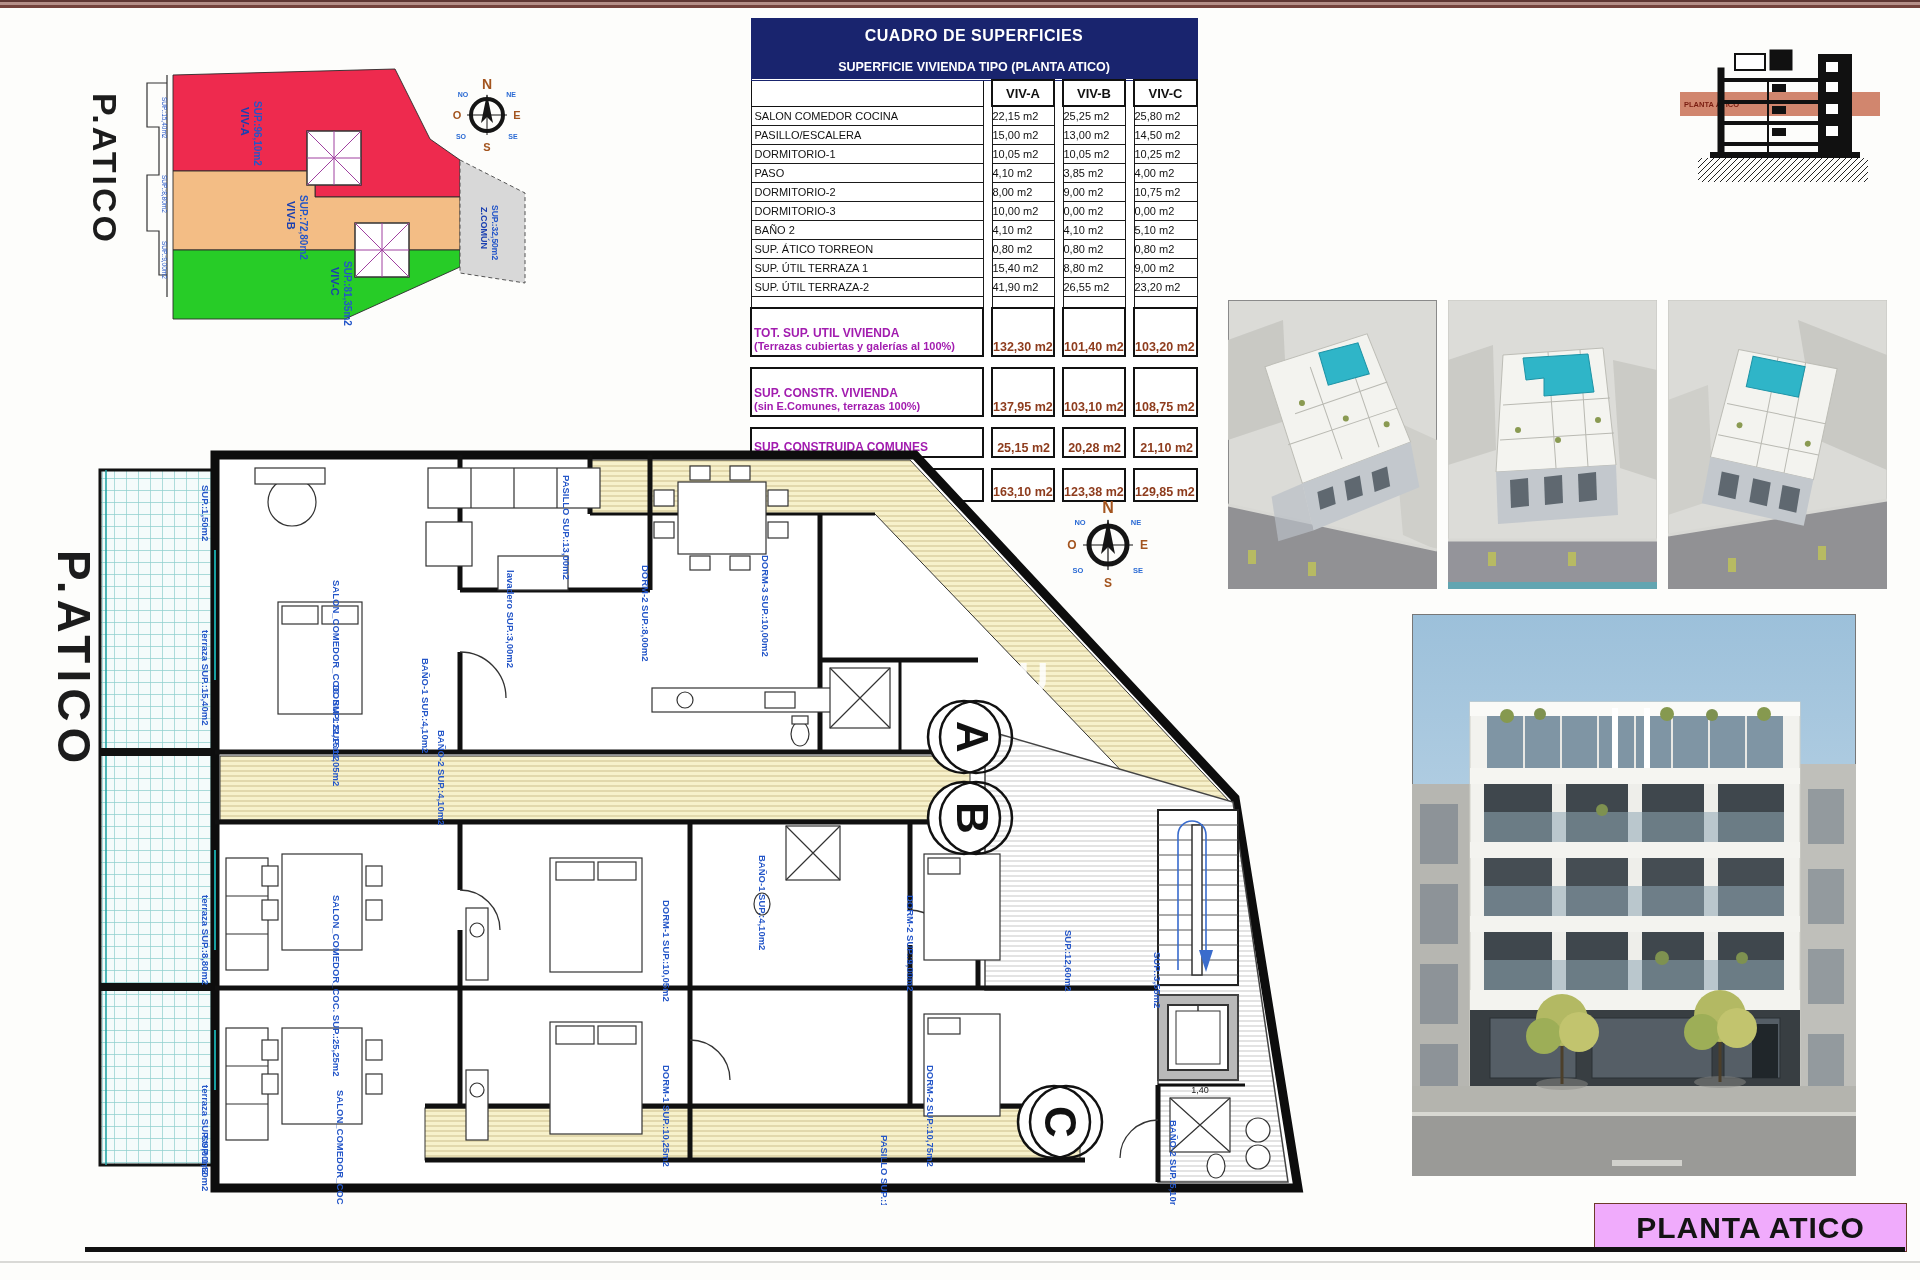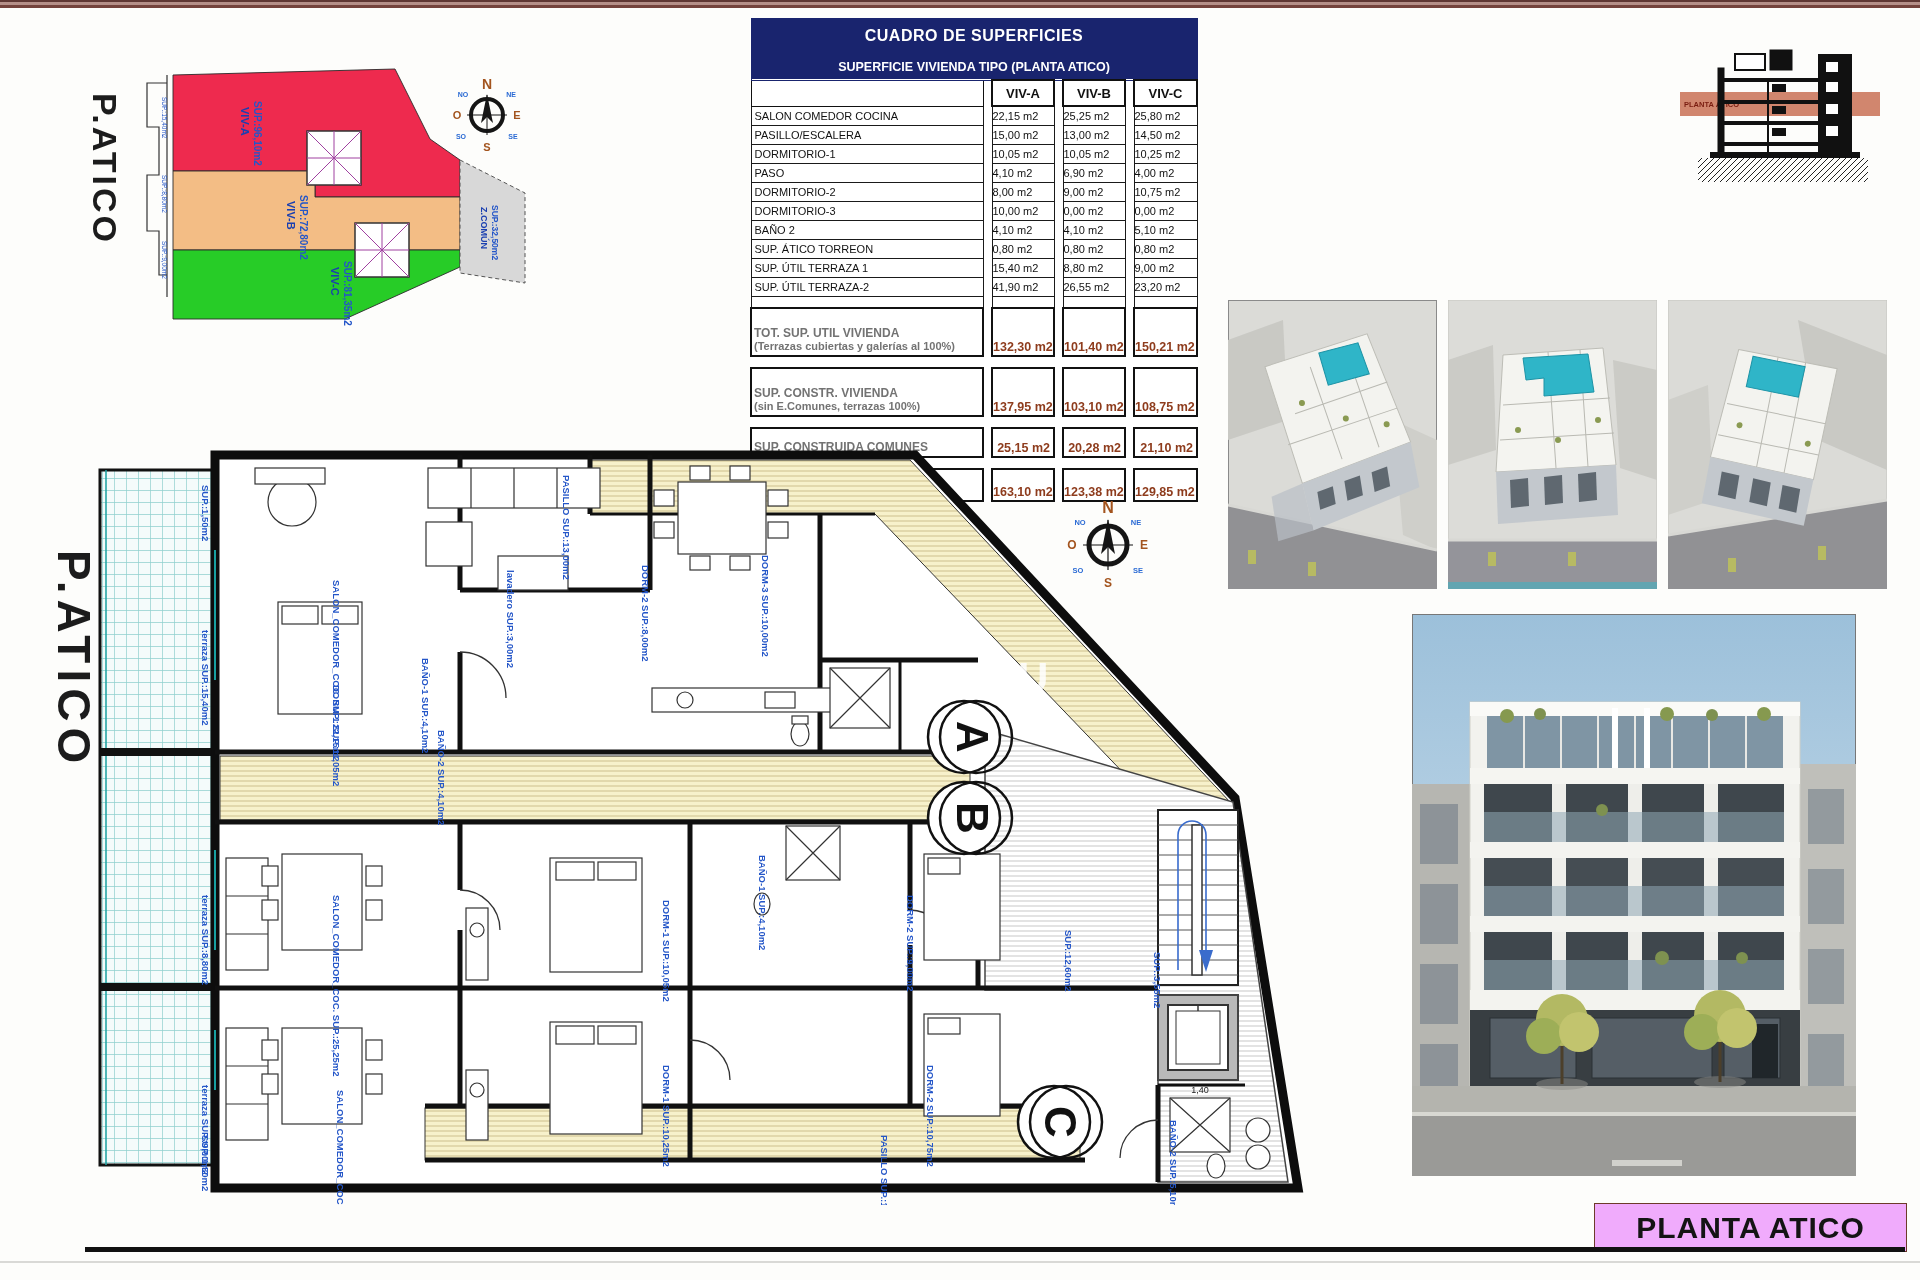--- a/index.html
+++ b/index.html
@@ -17,21 +17,21 @@
   .nav-row td{background:#19246e;color:#fff;text-align:center;font-weight:bold;
               border:1px solid #19246e;}
   .tt1{font-size:16px;height:32px;letter-spacing:.5px;}
   .tt2{font-size:12.5px;height:23px;}
   .colh{border:2px solid #111;font-weight:bold;text-align:center;font-size:13px;height:22px;}
   .lblh{border:1.2px solid #111;height:22px;}
   .lcell{border:1.2px solid #1a1a1a;font-size:11px;height:18px;padding:0 0 0 3px;}
   .vcell{border:1.2px solid #1a1a1a;font-size:11px;height:18px;text-align:left;padding:0 4px 0 0;}
   .thin td{height:8px;}
   .thin .b{border:1.2px solid #1a1a1a;}
-  .totl{border:2px solid #111;color:#737373;font-weight:bold;font-size:12px;line-height:1.18;
+  .totl{border:2px solid #111;color:#a21caf;font-weight:bold;font-size:12px;line-height:1.18;
         padding:2px 2px;vertical-align:bottom;white-space:normal;}
   .totl .note{display:block;font-size:11px;}
   .totv{border:2px solid #111;color:#8e3c1d;font-weight:bold;font-size:12.5px;text-align:right;
         vertical-align:bottom;padding:12px 3px 1px 0;}
   .h42{height:42px;} .h23{height:23px;} .h26{height:26px;}
 
   
   .title-block{left:1594px;top:1203px;width:311px;height:47px;background:#f0abfc;
     border:1px solid #6e3a2a;display:flex;align-items:center;justify-content:center;}
   .title-block span{font-size:30px;font-weight:bold;letter-spacing:1px;color:#141414;}
@@ -149,21 +149,21 @@
             <td></td>
         <td class="vcell">10,05 m2</td>
             <td></td>
         <td class="vcell">10,25 m2</td>
       </tr>
       <tr>
         <td class="lcell">PASO</td>
             <td></td>
         <td class="vcell">4,10 m2</td>
             <td></td>
-        <td class="vcell">6,90 m2</td>
+        <td class="vcell">3,85 m2</td>
             <td></td>
         <td class="vcell">4,00 m2</td>
       </tr>
       <tr>
         <td class="lcell">DORMITORIO-2</td>
             <td></td>
         <td class="vcell">8,00 m2</td>
             <td></td>
         <td class="vcell">9,00 m2</td>
             <td></td>
@@ -226,21 +226,21 @@
       <tr>
         <td class="totl h42">
           <span>TOT. SUP. UTIL VIVIENDA</span>
           <span class="note">(Terrazas cubiertas y galerías al 100%)</span>
         </td>
             <td></td>
         <td class="totv">132,30 m2</td>
             <td></td>
         <td class="totv">101,40 m2</td>
             <td></td>
-        <td class="totv">150,21 m2</td>
+        <td class="totv">103,20 m2</td>
       </tr>
       <tr class="thin">
         <td></td>
             <td></td>
             <td></td>
             <td></td>
             <td></td>
             <td></td>
             <td></td>
       </tr>

